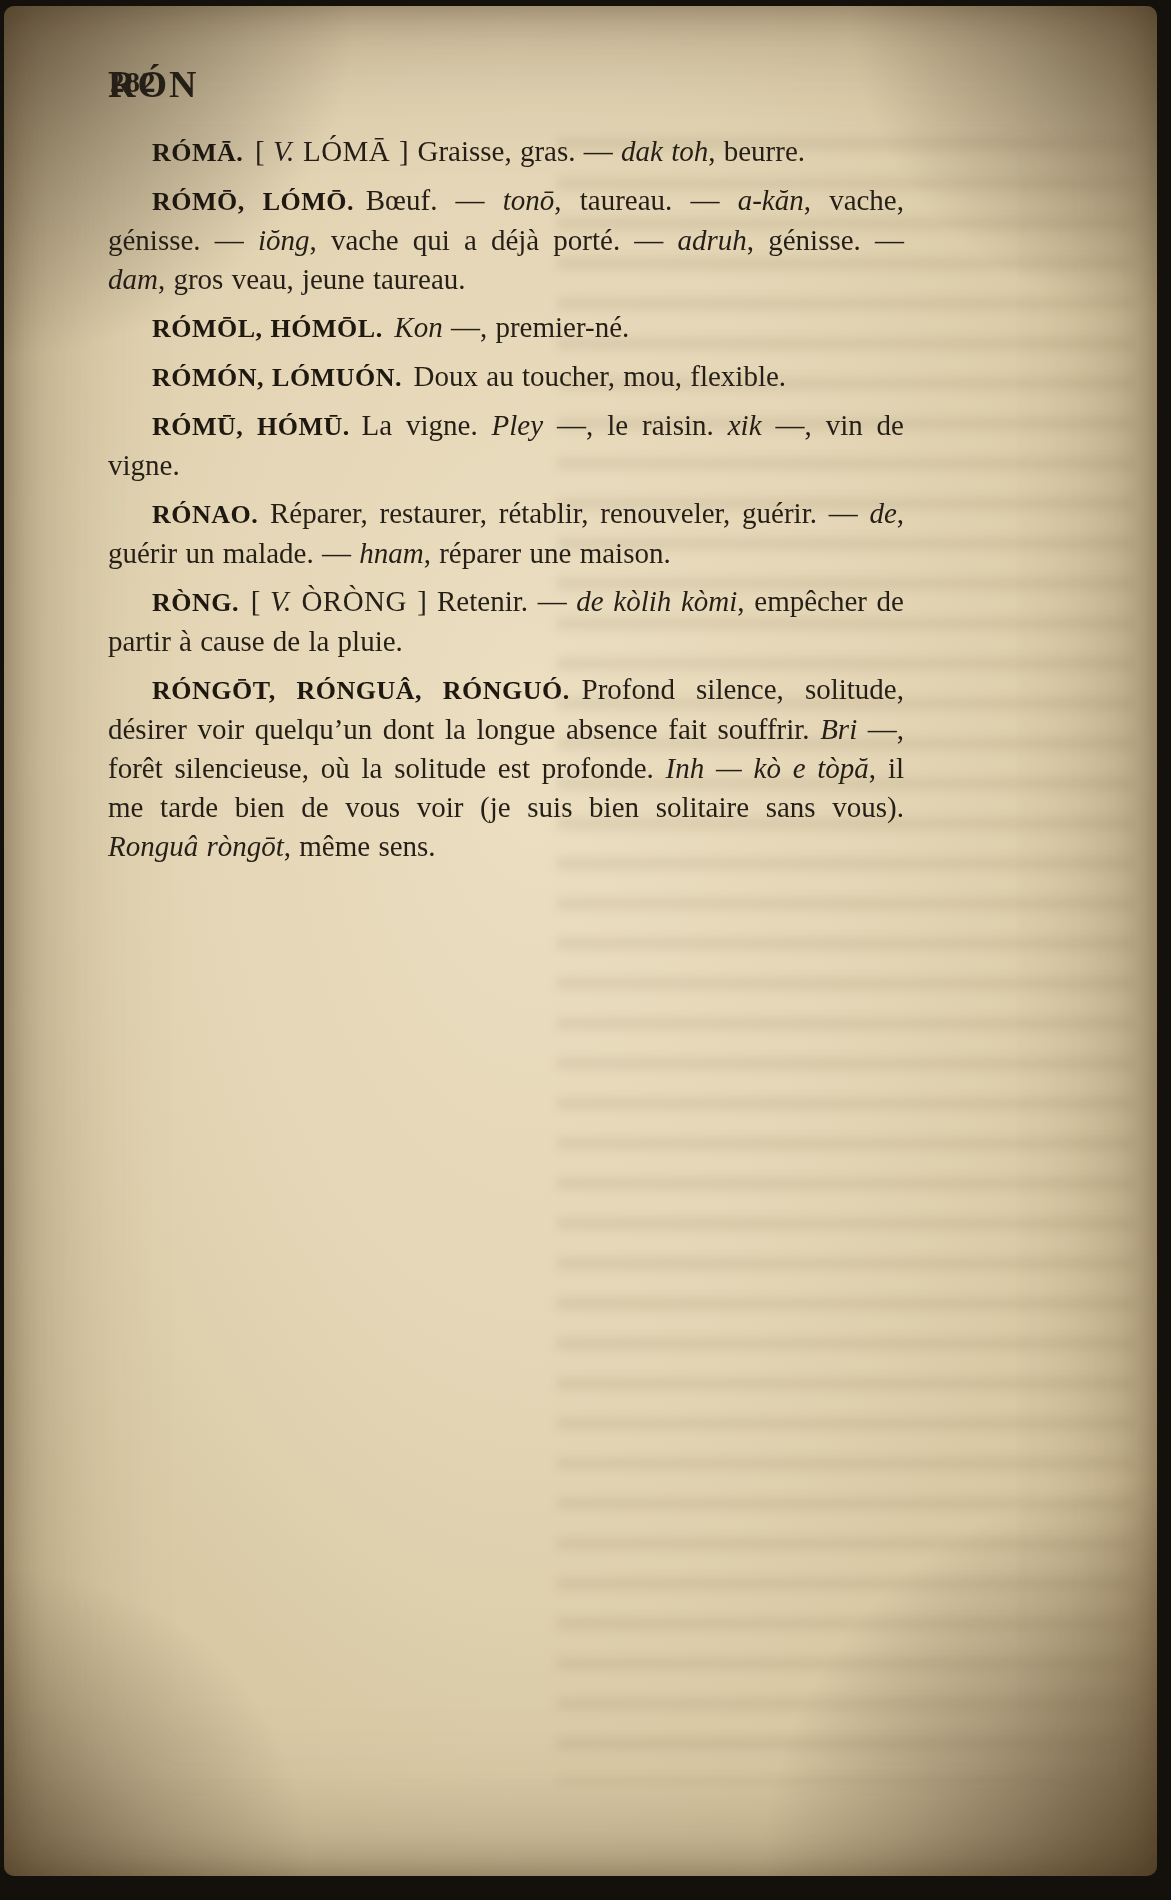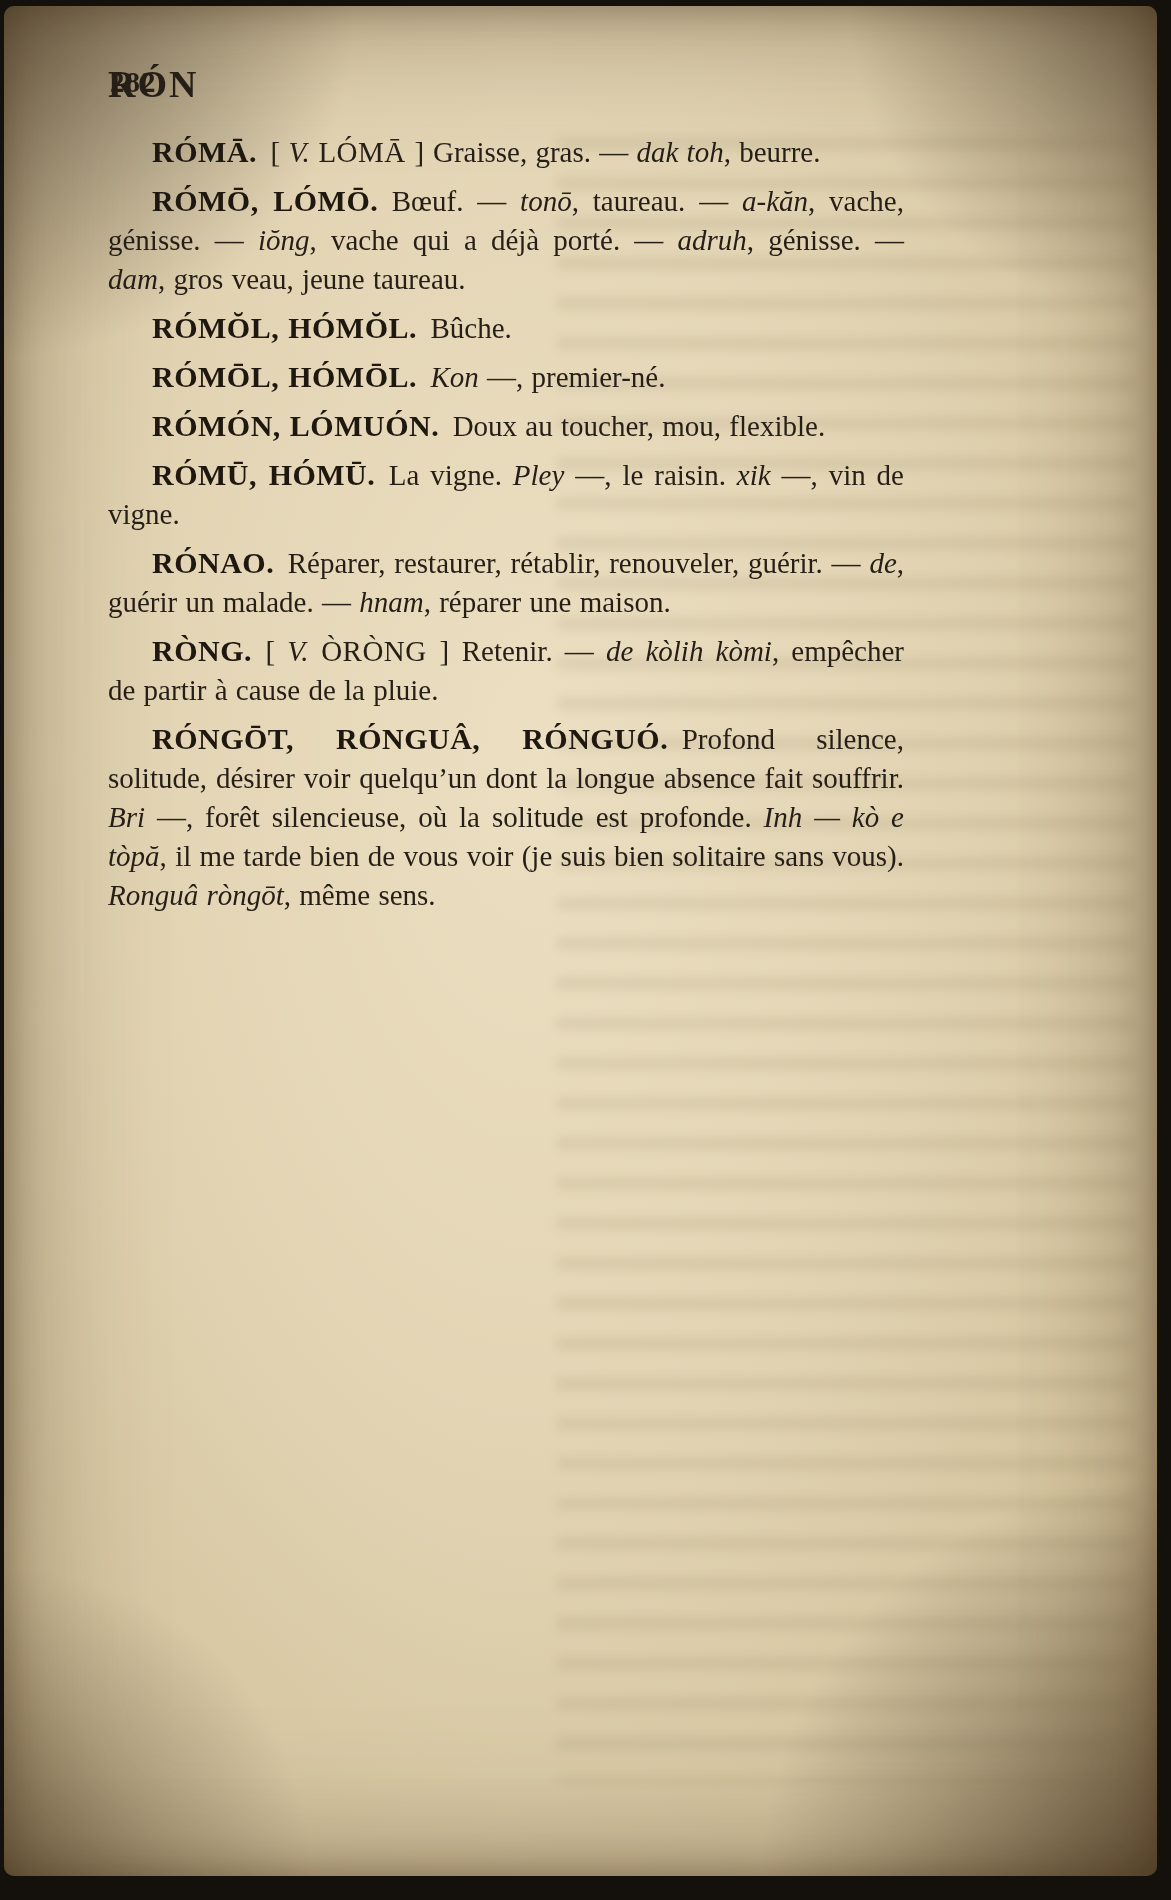--- a/index.html
+++ b/index.html
@@ -83,21 +83,21 @@
   .entries p.entry {
     margin: 0 0 9px 0;
     text-indent: 44px;
     text-align: justify;
     font-size: 29px;
     line-height: 39px;
     word-spacing: 1px;
   }
   .entries .hw {
     font-weight: 700;
-    font-size: 30px;
+    font-size: 26px;
     letter-spacing: 0.5px;
     margin-right: 0.45em;
     color: #1e1810;
   }
   .entries .it {
     font-style: italic;
   }
   .entries .cap {
     letter-spacing: 0.5px;
   }
@@ -112,21 +112,20 @@
 
   <div class="text-block">
     <div class="page-header">
       <span class="page-number">282</span>
       <span class="running-head">RÓN</span>
     </div>
 
     <div class="entries">
         <p class="entry"><span class="hw">RÓMĀ.</span><span>[ </span><span class="it">V.</span><span class="cap"> LÓMĀ ]</span><span> Graisse, gras. — </span><span class="it">dak toh</span><span>, beurre.</span></p>
         <p class="entry"><span class="hw">RÓMŌ, LÓMŌ.</span><span>Bœuf. — </span><span class="it">tonō</span><span>, taureau. — </span><span class="it">a-kăn</span><span>, vache, génisse. — </span><span class="it">iŏng</span><span>, vache qui a déjà porté. — </span><span class="it">adruh</span><span>, génisse. — </span><span class="it">dam</span><span>, gros veau, jeune taureau.</span></p>
-        <p class="entry"><span class="hw">RÓMŎL, HÓMŎL.</span><span>Bûche.</span></p>
         <p class="entry"><span class="hw">RÓMŌL, HÓMŌL.</span><span class="it">Kon</span><span> —, premier-né.</span></p>
         <p class="entry"><span class="hw">RÓMÓN, LÓMUÓN.</span><span>Doux au toucher, mou, flexible.</span></p>
         <p class="entry"><span class="hw">RÓMŪ, HÓMŪ.</span><span>La vigne. </span><span class="it">Pley</span><span> —, le raisin. </span><span class="it">xik</span><span> —, vin de vigne.</span></p>
         <p class="entry"><span class="hw">RÓNAO.</span><span>Réparer, restaurer, rétablir, renouveler, guérir. — </span><span class="it">de</span><span>, guérir un malade. — </span><span class="it">hnam</span><span>, réparer une maison.</span></p>
         <p class="entry"><span class="hw">RÒNG.</span><span>[ </span><span class="it">V.</span><span class="cap"> ÒRÒNG ]</span><span> Retenir. — </span><span class="it">de kòlih kòmi</span><span>, empêcher de partir à cause de la pluie.</span></p>
         <p class="entry"><span class="hw">RÓNGŌT, RÓNGUÂ, RÓNGUÓ.</span><span>Profond silence, solitude, désirer voir quelqu’un dont la longue absence fait souffrir. </span><span class="it">Bri</span><span> —, forêt silencieuse, où la solitude est profonde. </span><span class="it">Inh — kò e tòpă</span><span>, il me tarde bien de vous voir (je suis bien solitaire sans vous). </span><span class="it">Ronguâ ròngōt</span><span>, même sens.</span></p>
       </div>
   </div>
 </div>
 

